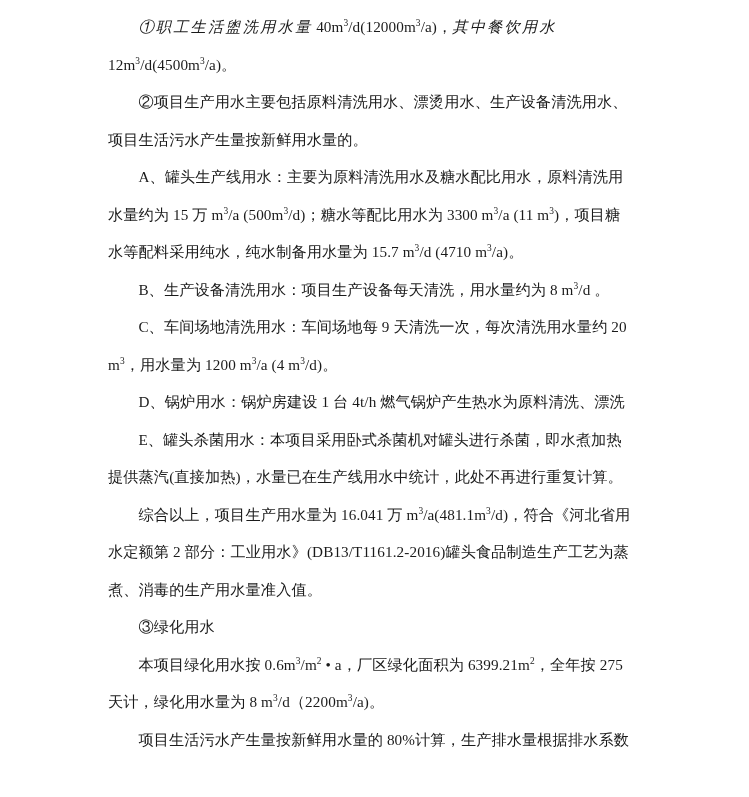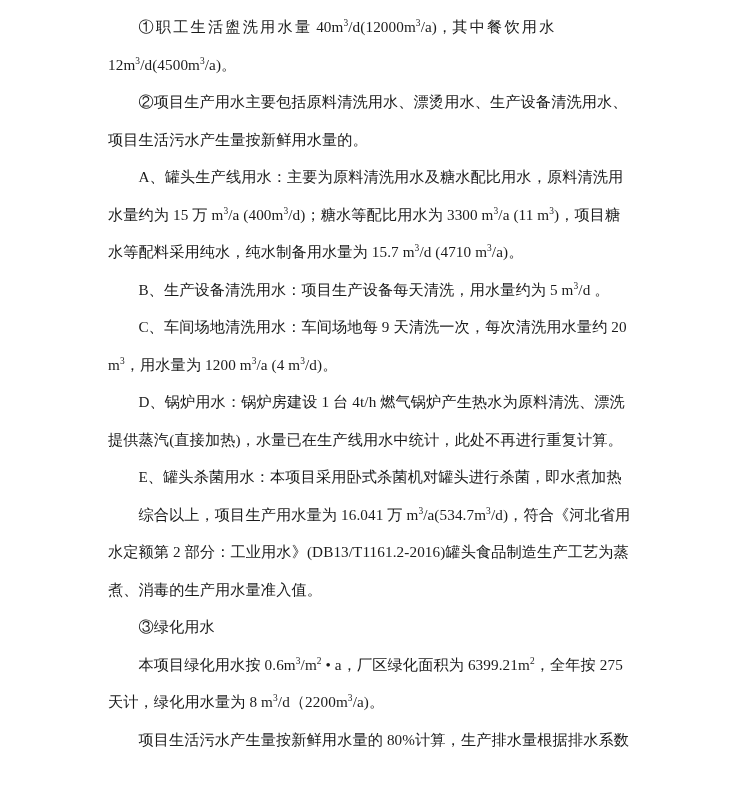--- a/index.html
+++ b/index.html
@@ -32,41 +32,42 @@
   .indent {
     text-indent: 2em;
   }
   sup, .sup {
     font-size: 0.62em;
     vertical-align: super;
     line-height: 0;
   }
   .wide {
     letter-spacing: 2.2px;
+    font-style: italic;
   }
 </style>
 </head>
 <body>
 
 <div id="page">
   <div id="body-text">
       <div class="para indent"><span class="wide">①职工生活盥洗用水量</span><span> 40m</span><sup>3</sup><span>/d(12000m</span><sup>3</sup><span>/a)，</span><span class="wide">其中餐饮用水</span></div>
       <div class="para"><span>12m</span><sup>3</sup><span>/d(4500m</span><sup>3</sup><span>/a)。</span></div>
       <div class="para indent"><span>②项目生产用水主要包括原料清洗用水、漂烫用水、生产设备清洗用水、</span></div>
       <div class="para"><span>项目生活污水产生量按新鲜用水量的。</span></div>
       <div class="para indent"><span>A、罐头生产线用水：主要为原料清洗用水及糖水配比用水，原料清洗用</span></div>
-      <div class="para"><span>水量约为 15 万 m</span><sup>3</sup><span>/a (400m</span><sup>3</sup><span>/d)；糖水等配比用水为 3300 m</span><sup>3</sup><span>/a (11 m</span><sup>3</sup><span>)，项目糖</span></div>
+      <div class="para"><span>水量约为 15 万 m</span><sup>3</sup><span>/a (500m</span><sup>3</sup><span>/d)；糖水等配比用水为 3300 m</span><sup>3</sup><span>/a (11 m</span><sup>3</sup><span>)，项目糖</span></div>
       <div class="para"><span>水等配料采用纯水，纯水制备用水量为 15.7 m</span><sup>3</sup><span>/d (4710 m</span><sup>3</sup><span>/a)。</span></div>
-      <div class="para indent"><span>B、生产设备清洗用水：项目生产设备每天清洗，用水量约为 5 m</span><sup>3</sup><span>/d 。</span></div>
+      <div class="para indent"><span>B、生产设备清洗用水：项目生产设备每天清洗，用水量约为 8 m</span><sup>3</sup><span>/d 。</span></div>
       <div class="para indent"><span>C、车间场地清洗用水：车间场地每 9 天清洗一次，每次清洗用水量约 20</span></div>
       <div class="para"><span>m</span><sup>3</sup><span>，用水量为 1200 m</span><sup>3</sup><span>/a (4 m</span><sup>3</sup><span>/d)。</span></div>
       <div class="para indent"><span>D、锅炉用水：锅炉房建设 1 台 4t/h 燃气锅炉产生热水为原料清洗、漂洗</span></div>
+      <div class="para indent"><span>E、罐头杀菌用水：本项目采用卧式杀菌机对罐头进行杀菌，即水煮加热</span></div>
       <div class="para"><span>提供蒸汽(直接加热)，水量已在生产线用水中统计，此处不再进行重复计算。</span></div>
-      <div class="para indent"><span>E、罐头杀菌用水：本项目采用卧式杀菌机对罐头进行杀菌，即水煮加热</span></div>
-      <div class="para indent"><span>综合以上，项目生产用水量为 16.041 万 m</span><sup>3</sup><span>/a(534.7m</span><sup>3</sup><span>/d)，符合《河北省用</span></div>
+      <div class="para indent"><span>综合以上，项目生产用水量为 16.041 万 m</span><sup>3</sup><span>/a(481.1m</span><sup>3</sup><span>/d)，符合《河北省用</span></div>
       <div class="para"><span>水定额第 2 部分：工业用水》(DB13/T1161.2-2016)罐头食品制造生产工艺为蒸</span></div>
       <div class="para"><span>煮、消毒的生产用水量准入值。</span></div>
       <div class="para indent"><span>③绿化用水</span></div>
       <div class="para indent"><span>本项目绿化用水按 0.6m</span><sup>3</sup><span>/m</span><sup>2</sup><span> • a，厂区绿化面积为 6399.21m</span><sup>2</sup><span>，全年按 275</span></div>
       <div class="para"><span>天计，绿化用水量为 8 m</span><sup>3</sup><span>/d（2200m</span><sup>3</sup><span>/a)。</span></div>
       <div class="para indent"><span>项目生活污水产生量按新鲜用水量的 80%计算，生产排水量根据排水系数</span></div>
       <div class="para"></div>
     </div>
 </div>
 

